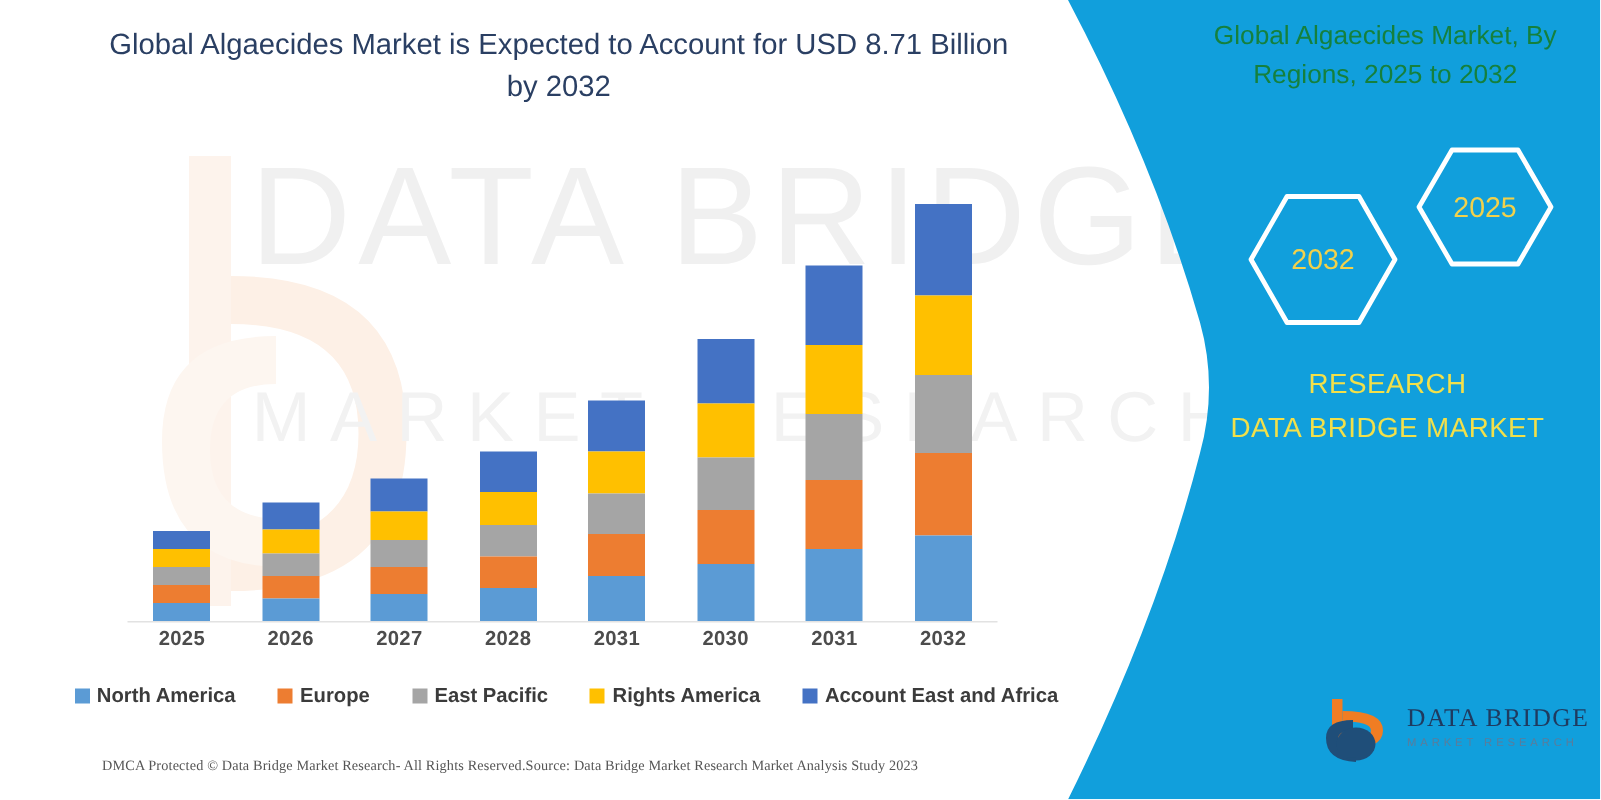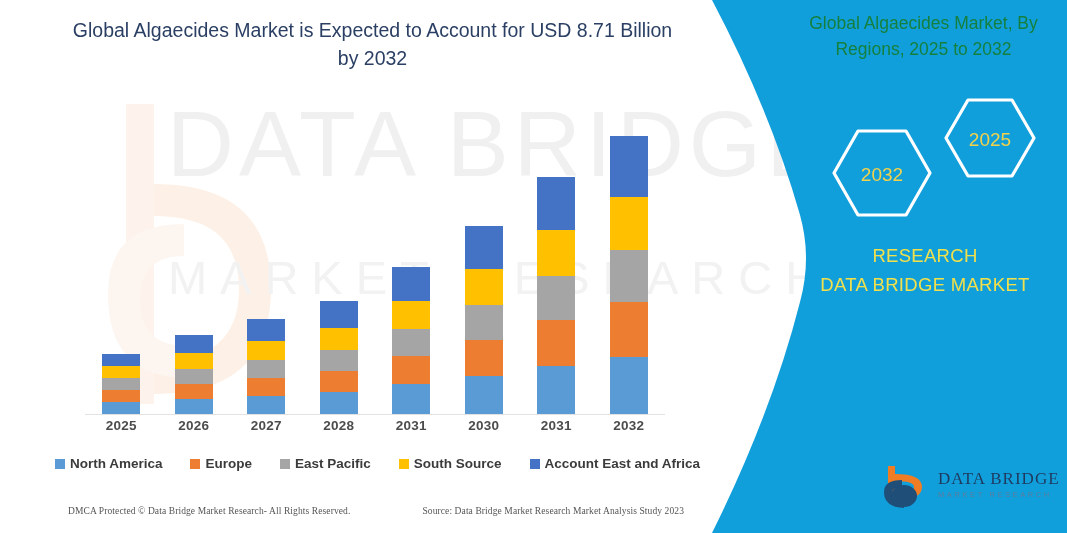--- a/index.html
+++ b/index.html
@@ -157,21 +157,20 @@
     color: #3b3b3b;
   }
 
   
   #footer {
     position: absolute;
     left: 68px;
     top: 506px;
     width: 620px;
     display: flex;
-    justify-content: space-between;
     align-items: center;
     font-family: "Liberation Serif", serif;
     font-size: 9.5px;
     color: #555555;
   }
   #footer .foot-left { letter-spacing: .1px; }
   #footer .foot-right { letter-spacing: .1px; padding-right: 4px; }
 
   
   #panel-title {
@@ -344,21 +343,21 @@
       <div class="legend-item">
         <span class="legend-swatch" style="background: rgb(237, 125, 49);"></span>
         <span class="legend-label">Europe</span>
       </div>
       <div class="legend-item">
         <span class="legend-swatch" style="background: rgb(165, 165, 165);"></span>
         <span class="legend-label">East Pacific</span>
       </div>
       <div class="legend-item">
         <span class="legend-swatch" style="background: rgb(255, 192, 0);"></span>
-        <span class="legend-label">South Source</span>
+        <span class="legend-label">Rights America</span>
       </div>
       <div class="legend-item">
         <span class="legend-swatch" style="background: rgb(68, 114, 196);"></span>
         <span class="legend-label">Account East and Africa</span>
       </div>
     </div>
 
   <div id="footer">
     <div class="foot-left">DMCA Protected © Data Bridge Market Research-  All Rights Reserved.</div>
     <div class="foot-right">Source: Data Bridge Market Research  Market Analysis Study 2023</div>

